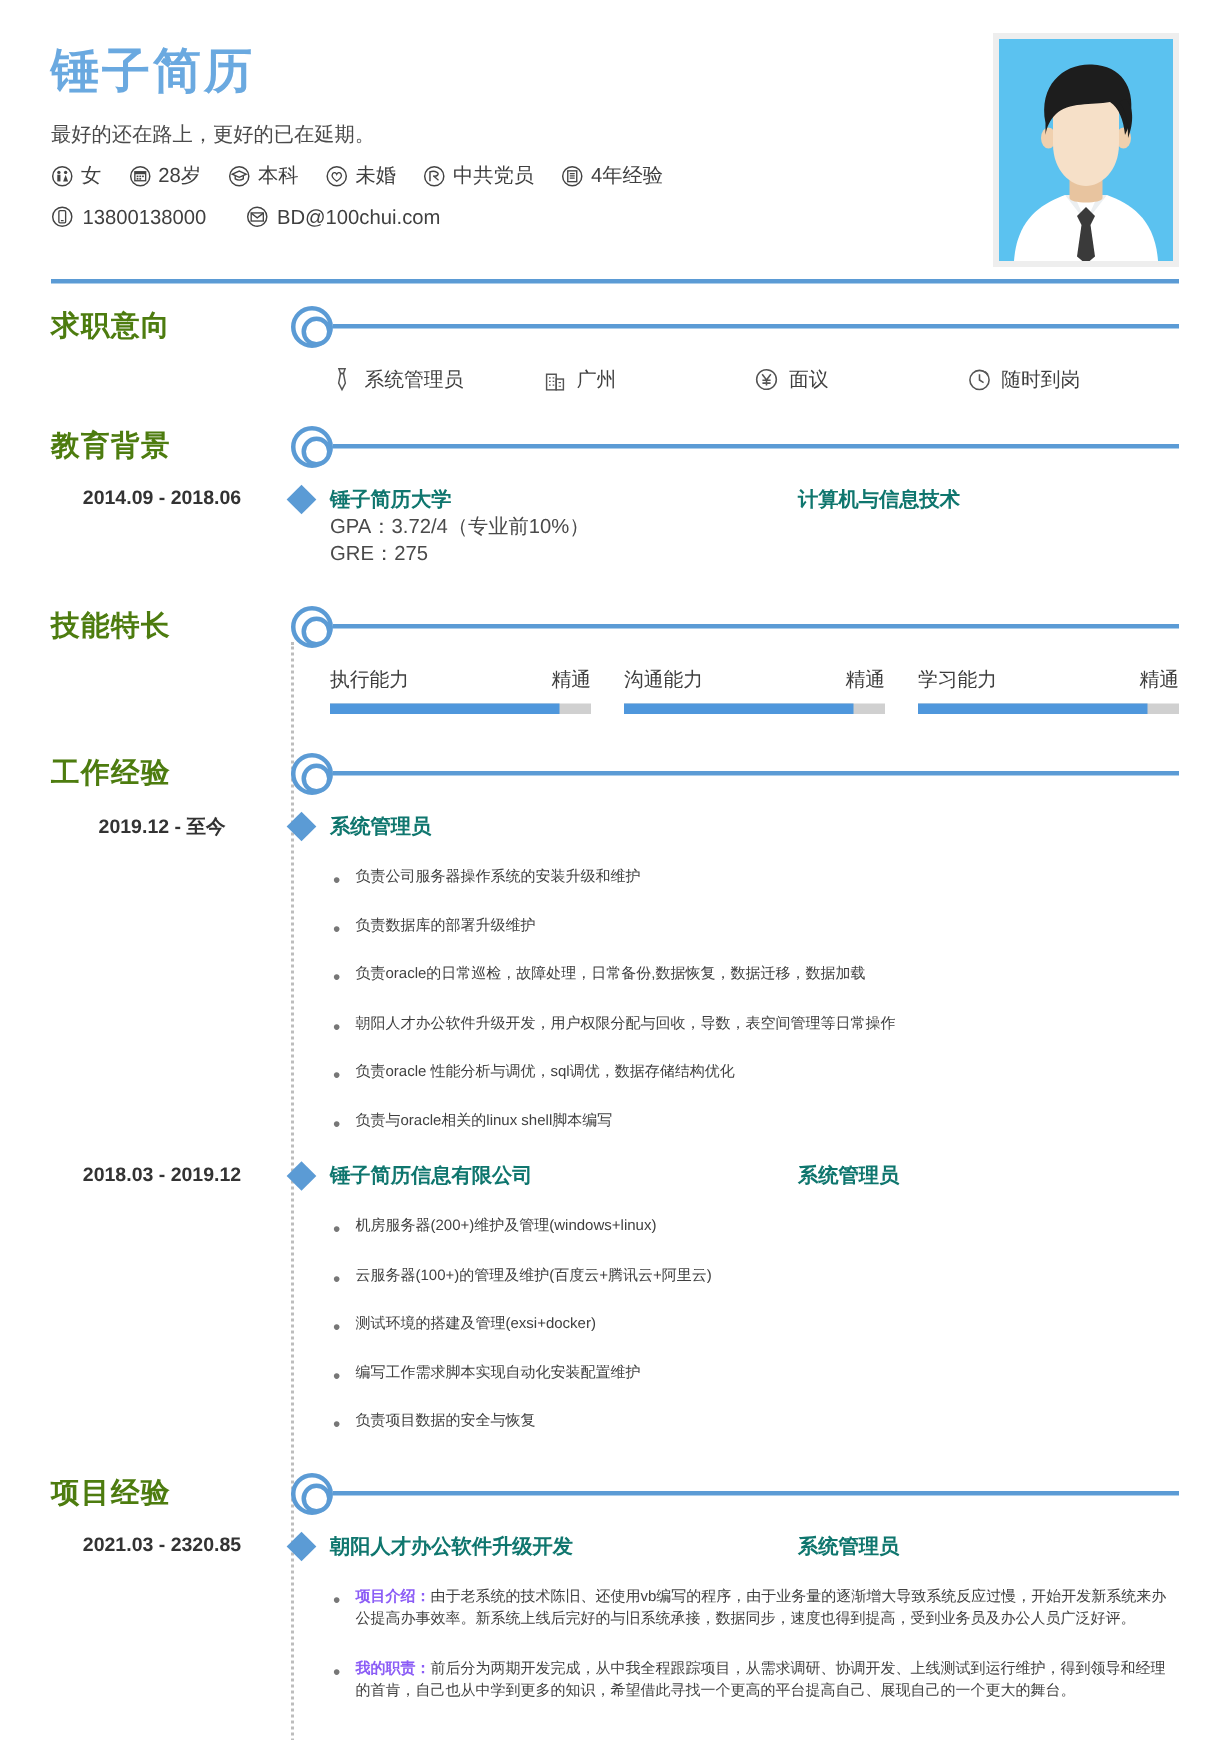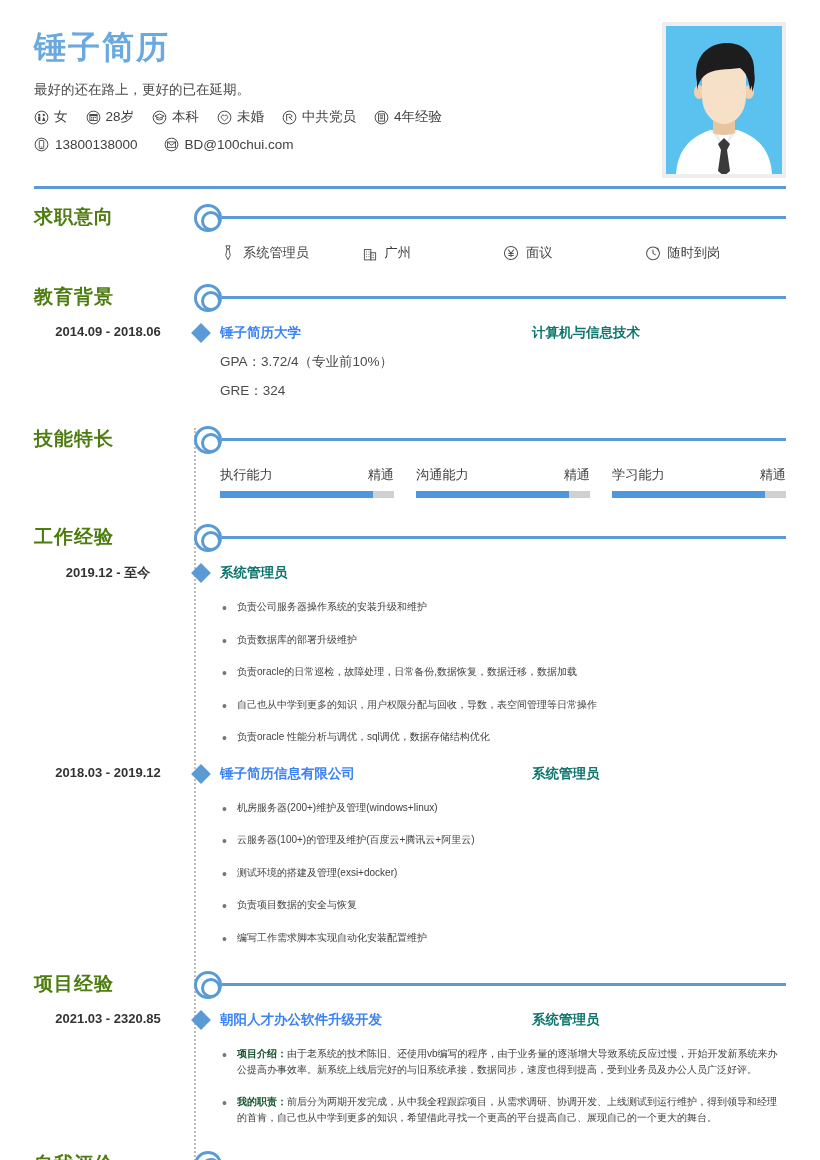--- a/index.html
+++ b/index.html
@@ -72,34 +72,34 @@
     position: absolute; left: 0; top: 0; width: 148px; text-align: center;
     font-size: 13px; font-weight: bold; color: #333;
   }
   .entry-diamond {
     position: absolute; left: 160px; top: 2px;
     width: 14px; height: 14px; background: #5b9bd5;
     transform: rotate(45deg); z-index: 3;
   }
   .entry-body { padding-left: 0; }
   .entry-titlerow { display: flex; }
-  .entry-org { font-size: 13.5px; font-weight: bold; color: #3b82f6; width: 312px; }
+  .entry-org { font-size: 13.5px; font-weight: bold; color: #0f766e; width: 312px; }
   .entry-role { font-size: 13.5px; font-weight: bold; color: #0f766e; }
-  .entry-sub { font-size: 13.5px; color: #4a4a4a; margin-top: 11px; }
+  .entry-sub { font-size: 13.5px; color: #4a4a4a; margin-top: 0; }
 
   ul.bullets { list-style: none; margin-top: 6px; }
   ul.bullets li {
     position: relative; padding-left: 17px; margin-top: 17px;
     font-size: 10px; line-height: 1.55; color: #3f3f3f;
   }
   ul.bullets li::before {
     content: "•"; position: absolute; left: 2px; top: -1px;
     color: #777; font-size: 14px;
   }
-  ul.bullets li b { font-weight: bold; color: #14532d; }
+  ul.bullets li b { font-weight: bold; color: #8b5cf6; }
 
   
   .skills { display: flex; padding-left: 186px; gap: 22px; }
   .skill { flex: 1; }
   .skill-row { display: flex; justify-content: space-between; font-size: 13.2px; color: #3f3f3f; }
   .skill-track { margin-top: 7px; height: 7px; background: #d0d0d0; width: 100%; }
   .skill-fill { height: 7px; background: #4f97dc; }
 
   
   .intention { display: flex; padding-left: 186px; }
@@ -298,21 +298,21 @@
       </div>
       <div class="entry">
         <div class="entry-date">2014.09 - 2018.06</div>
         <div class="entry-diamond"></div>
         <div class="entry-body">
           <div class="entry-titlerow">
             <span class="entry-org">锤子简历大学</span>
             <span class="entry-role">计算机与信息技术</span>
           </div>
           <div class="entry-sub">GPA：3.72/4（专业前10%）</div>
-          <div class="entry-sub">GRE：324</div>
+          <div class="entry-sub">GRE：275</div>
         </div>
       </div>
     </div>
 
     <div class="section" style="margin-top:22px;">
       <div class="sec-head">
         <div class="sec-title">技能特长</div>
         <div class="sec-marker"></div>
         <div class="sec-line"></div>
       </div>
@@ -358,40 +358,41 @@
         <div class="entry-date">2019.12 - 至今</div>
         <div class="entry-diamond"></div>
         <div class="entry-body">
           <div class="entry-titlerow">
             <span class="entry-role">系统管理员</span>
           </div>
           <ul class="bullets">
             <li>负责公司服务器操作系统的安装升级和维护</li>
             <li>负责数据库的部署升级维护</li>
             <li>负责oracle的日常巡检，故障处理，日常备份,数据恢复，数据迁移，数据加载</li>
-            <li>自己也从中学到更多的知识，用户权限分配与回收，导数，表空间管理等日常操作</li>
+            <li>朝阳人才办公软件升级开发，用户权限分配与回收，导数，表空间管理等日常操作</li>
             <li>负责oracle 性能分析与调优，sql调优，数据存储结构优化</li>
+            <li>负责与oracle相关的linux shell脚本编写</li>
           </ul>
         </div>
       </div>
 
       <div class="entry" style="margin-top:20px;">
         <div class="entry-date">2018.03 - 2019.12</div>
         <div class="entry-diamond"></div>
         <div class="entry-body">
           <div class="entry-titlerow">
             <span class="entry-org">锤子简历信息有限公司</span>
             <span class="entry-role">系统管理员</span>
           </div>
           <ul class="bullets">
             <li>机房服务器(200+)维护及管理(windows+linux)</li>
             <li>云服务器(100+)的管理及维护(百度云+腾讯云+阿里云)</li>
             <li>测试环境的搭建及管理(exsi+docker)</li>
+            <li>编写工作需求脚本实现自动化安装配置维护</li>
             <li>负责项目数据的安全与恢复</li>
-            <li>编写工作需求脚本实现自动化安装配置维护</li>
           </ul>
         </div>
       </div>
     </div>
 
     <div class="section" style="margin-top:22px;">
       <div class="sec-head">
         <div class="sec-title">项目经验</div>
         <div class="sec-marker"></div>
         <div class="sec-line"></div>

